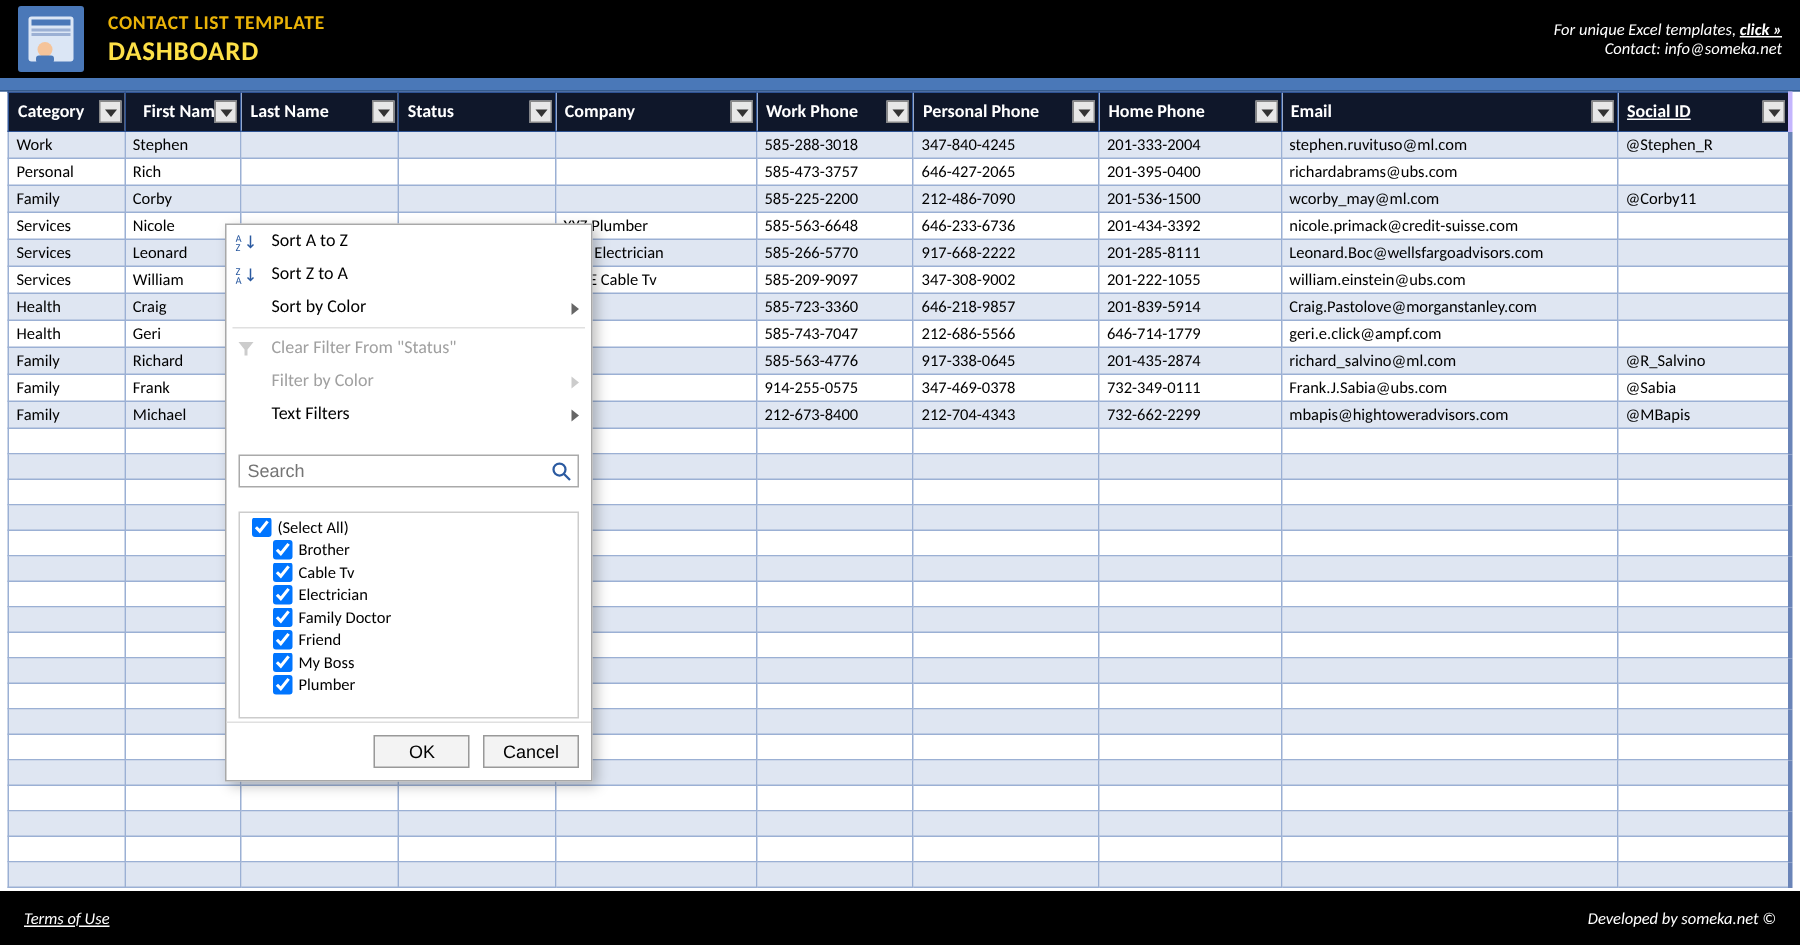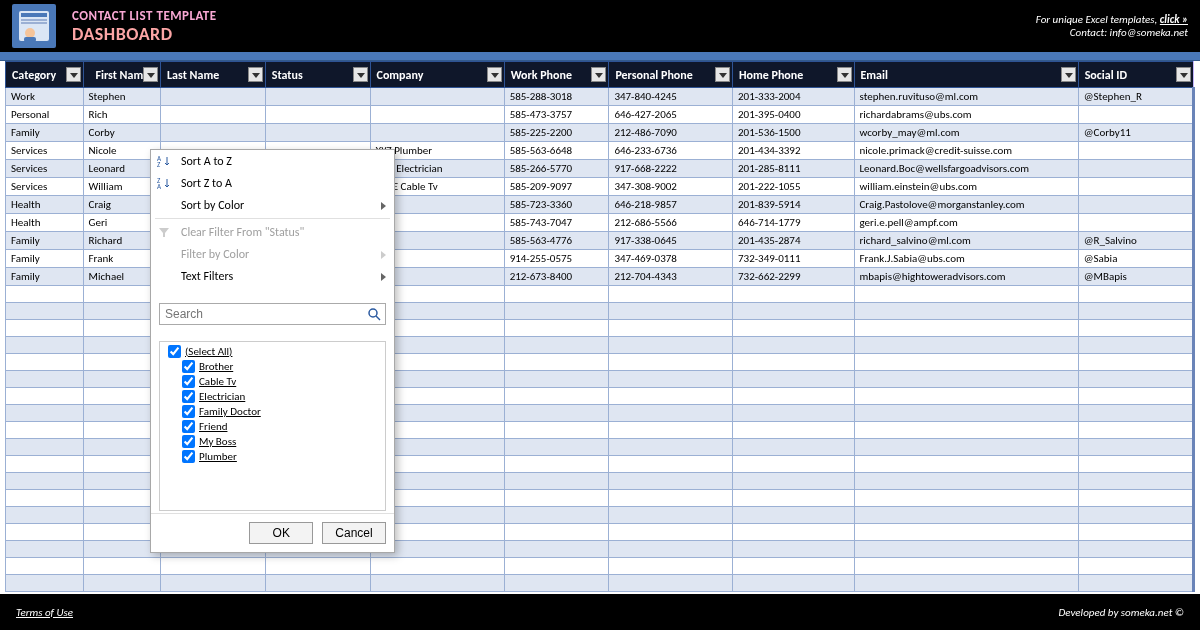--- a/index.html
+++ b/index.html
@@ -2,52 +2,52 @@
 <html><head>
 <meta charset="utf-8">
 <style>
 * { margin: 0; padding: 0; box-sizing: border-box; }
 body { font-family: Calibri, Arial, sans-serif; font-size: 12px; background: #fff; width: 1200px; height: 630px; overflow: hidden; position: relative; }
 
 .topbar { background: #000; height: 52px; display: flex; align-items: center; padding: 0 12px; color: #fff; }
 .topbar-icon { width: 44px; height: 44px; background: #4a78b8; margin-right: 16px; display: flex; align-items: center; justify-content: center; border-radius: 2px; }
 .topbar-icon svg { width: 36px; height: 36px; }
 .topbar-titles { flex: 1; }
-.topbar-title1 { color: #f9a8d4; font-size: 13px; font-weight: bold; letter-spacing: 0.5px; }
-.topbar-title2 { color: #fca5a5; font-size: 18px; font-weight: bold; letter-spacing: 0.5px; }
+.topbar-title1 { color: #eab308; font-size: 13px; font-weight: bold; letter-spacing: 0.5px; }
+.topbar-title2 { color: #fde047; font-size: 18px; font-weight: bold; letter-spacing: 0.5px; }
 .topbar-right { text-align: right; font-size: 11px; font-style: italic; }
 .topbar-right a { color: #fff; }
 .topbar-right .line1 b { font-weight: bold; }
 .topbar-logo { background: #fff; color: #000; padding: 6px 10px; margin-left: 14px; text-align: left; border-radius: 2px; }
 .topbar-logo .big { font-size: 18px; font-weight: 300; letter-spacing: 0.5px; }
 .topbar-logo .sml { font-size: 9px; color: #333; margin-top: -2px; }
 
 .blue-strip { height: 9px; background: #4a78b8; border-bottom: 1px solid #345a8c; }
 
 .table-wrap { position: relative; }
 table { border-collapse: collapse; width: 1190px; table-layout: fixed; margin-left: 5px; }
 th { background: #0f172a; color: #fff; font-weight: bold; font-size: 12px; text-align: left; padding: 4px 6px; border: 1px solid #2e5394; position: relative; height: 26px; }
-th.lastcol { border-right: 1px solid #c4b5fd; }
+th.lastcol { border-right: 3px solid #c4b5fd; text-decoration: underline; }
 .dd { position: absolute; right: 2px; top: 5px; width: 15px; height: 15px; background: #e7e7e7; border: 1px solid #888; cursor: pointer; }
 .dd::after { content: ""; position: absolute; left: 3px; top: 5px; border-left: 4px solid transparent; border-right: 4px solid transparent; border-top: 5px solid #333; }
 td { border: 1px solid #9bb0d4; padding: 2px 5px; height: 17px; font-size: 11px; color: #000; white-space: nowrap; overflow: hidden; }
 tr.alt td { background: #dfe6f2; }
 tr.norm td { background: #fff; }
 td.lastcol { border-right: 3px solid #6a84b8; }
 
 .filter-menu { position: absolute; left: 150px; top: 88px; width: 245px; background: #fff; border: 1px solid #a8a8a8; box-shadow: 3px 3px 8px rgba(0,0,0,0.25); font-size: 12px; z-index: 50; }
 .fm-item { display: flex; align-items: center; padding: 4px 8px 4px 30px; position: relative; cursor: pointer; height: 22px; }
 .fm-item.disabled { color: #a0a0a0; cursor: default; }
 .fm-item .mi { position: absolute; left: 6px; top: 4px; width: 14px; height: 14px; }
 .fm-item .chev { position: absolute; right: 8px; top: 8px; border-left: 5px solid #666; border-top: 4px solid transparent; border-bottom: 4px solid transparent; }
 .fm-sep { height: 1px; background: #e0e0e0; margin: 2px 4px; }
 .fm-search { margin: 16px 8px; position: relative; }
 .fm-search input { width: 100%; padding: 3px 22px 3px 5px; border: 1px solid #aaa; font-size: 12px; color: #888; }
 .fm-search .sicon { position: absolute; right: 5px; top: 4px; }
-.fm-list { margin: 2px 8px; border: 1px solid #ccc; height: 170px; overflow-y: scroll; padding: 2px 4px; text-decoration: underline; }
+.fm-list { margin: 2px 8px; border: 1px solid #ccc; height: 138px; overflow-y: scroll; padding: 2px 4px; }
 .fm-list label { display: flex; align-items: center; gap: 4px; padding: 1px 0; font-size: 11px; cursor: pointer; }
 .fm-list label .ind { width: 14px; }
 .fm-btns { text-align: right; padding: 8px; border-top: 1px solid #e0e0e0; }
 .fm-btns button { width: 64px; height: 22px; margin-left: 6px; border: 1px solid #999; background: #f3f3f3; font-size: 12px; cursor: pointer; }
 
 .footer { position: absolute; bottom: 0; left: 0; right: 0; height: 26px; background: #000; color: #fff; display: flex; align-items: center; justify-content: space-between; padding: 18px 16px; font-size: 11px; font-style: italic; }
 .footer a { color: #fff; text-decoration: underline; }
 </style>
 </head>
 <body>
@@ -178,21 +178,21 @@
         </tr>
         <tr class="norm">
           <td>Health</td>
           <td>Geri</td>
           <td></td>
           <td></td>
           <td></td>
           <td>585-743-7047</td>
           <td>212-686-5566</td>
           <td>646-714-1779</td>
-          <td>geri.e.pell@ampf.com</td>
+          <td>geri.e.click@ampf.com</td>
           <td class="lastcol"></td>
         </tr>
         <tr class="alt">
           <td>Family</td>
           <td>Richard</td>
           <td></td>
           <td></td>
           <td></td>
           <td>585-563-4776</td>
           <td>917-338-0645</td>

